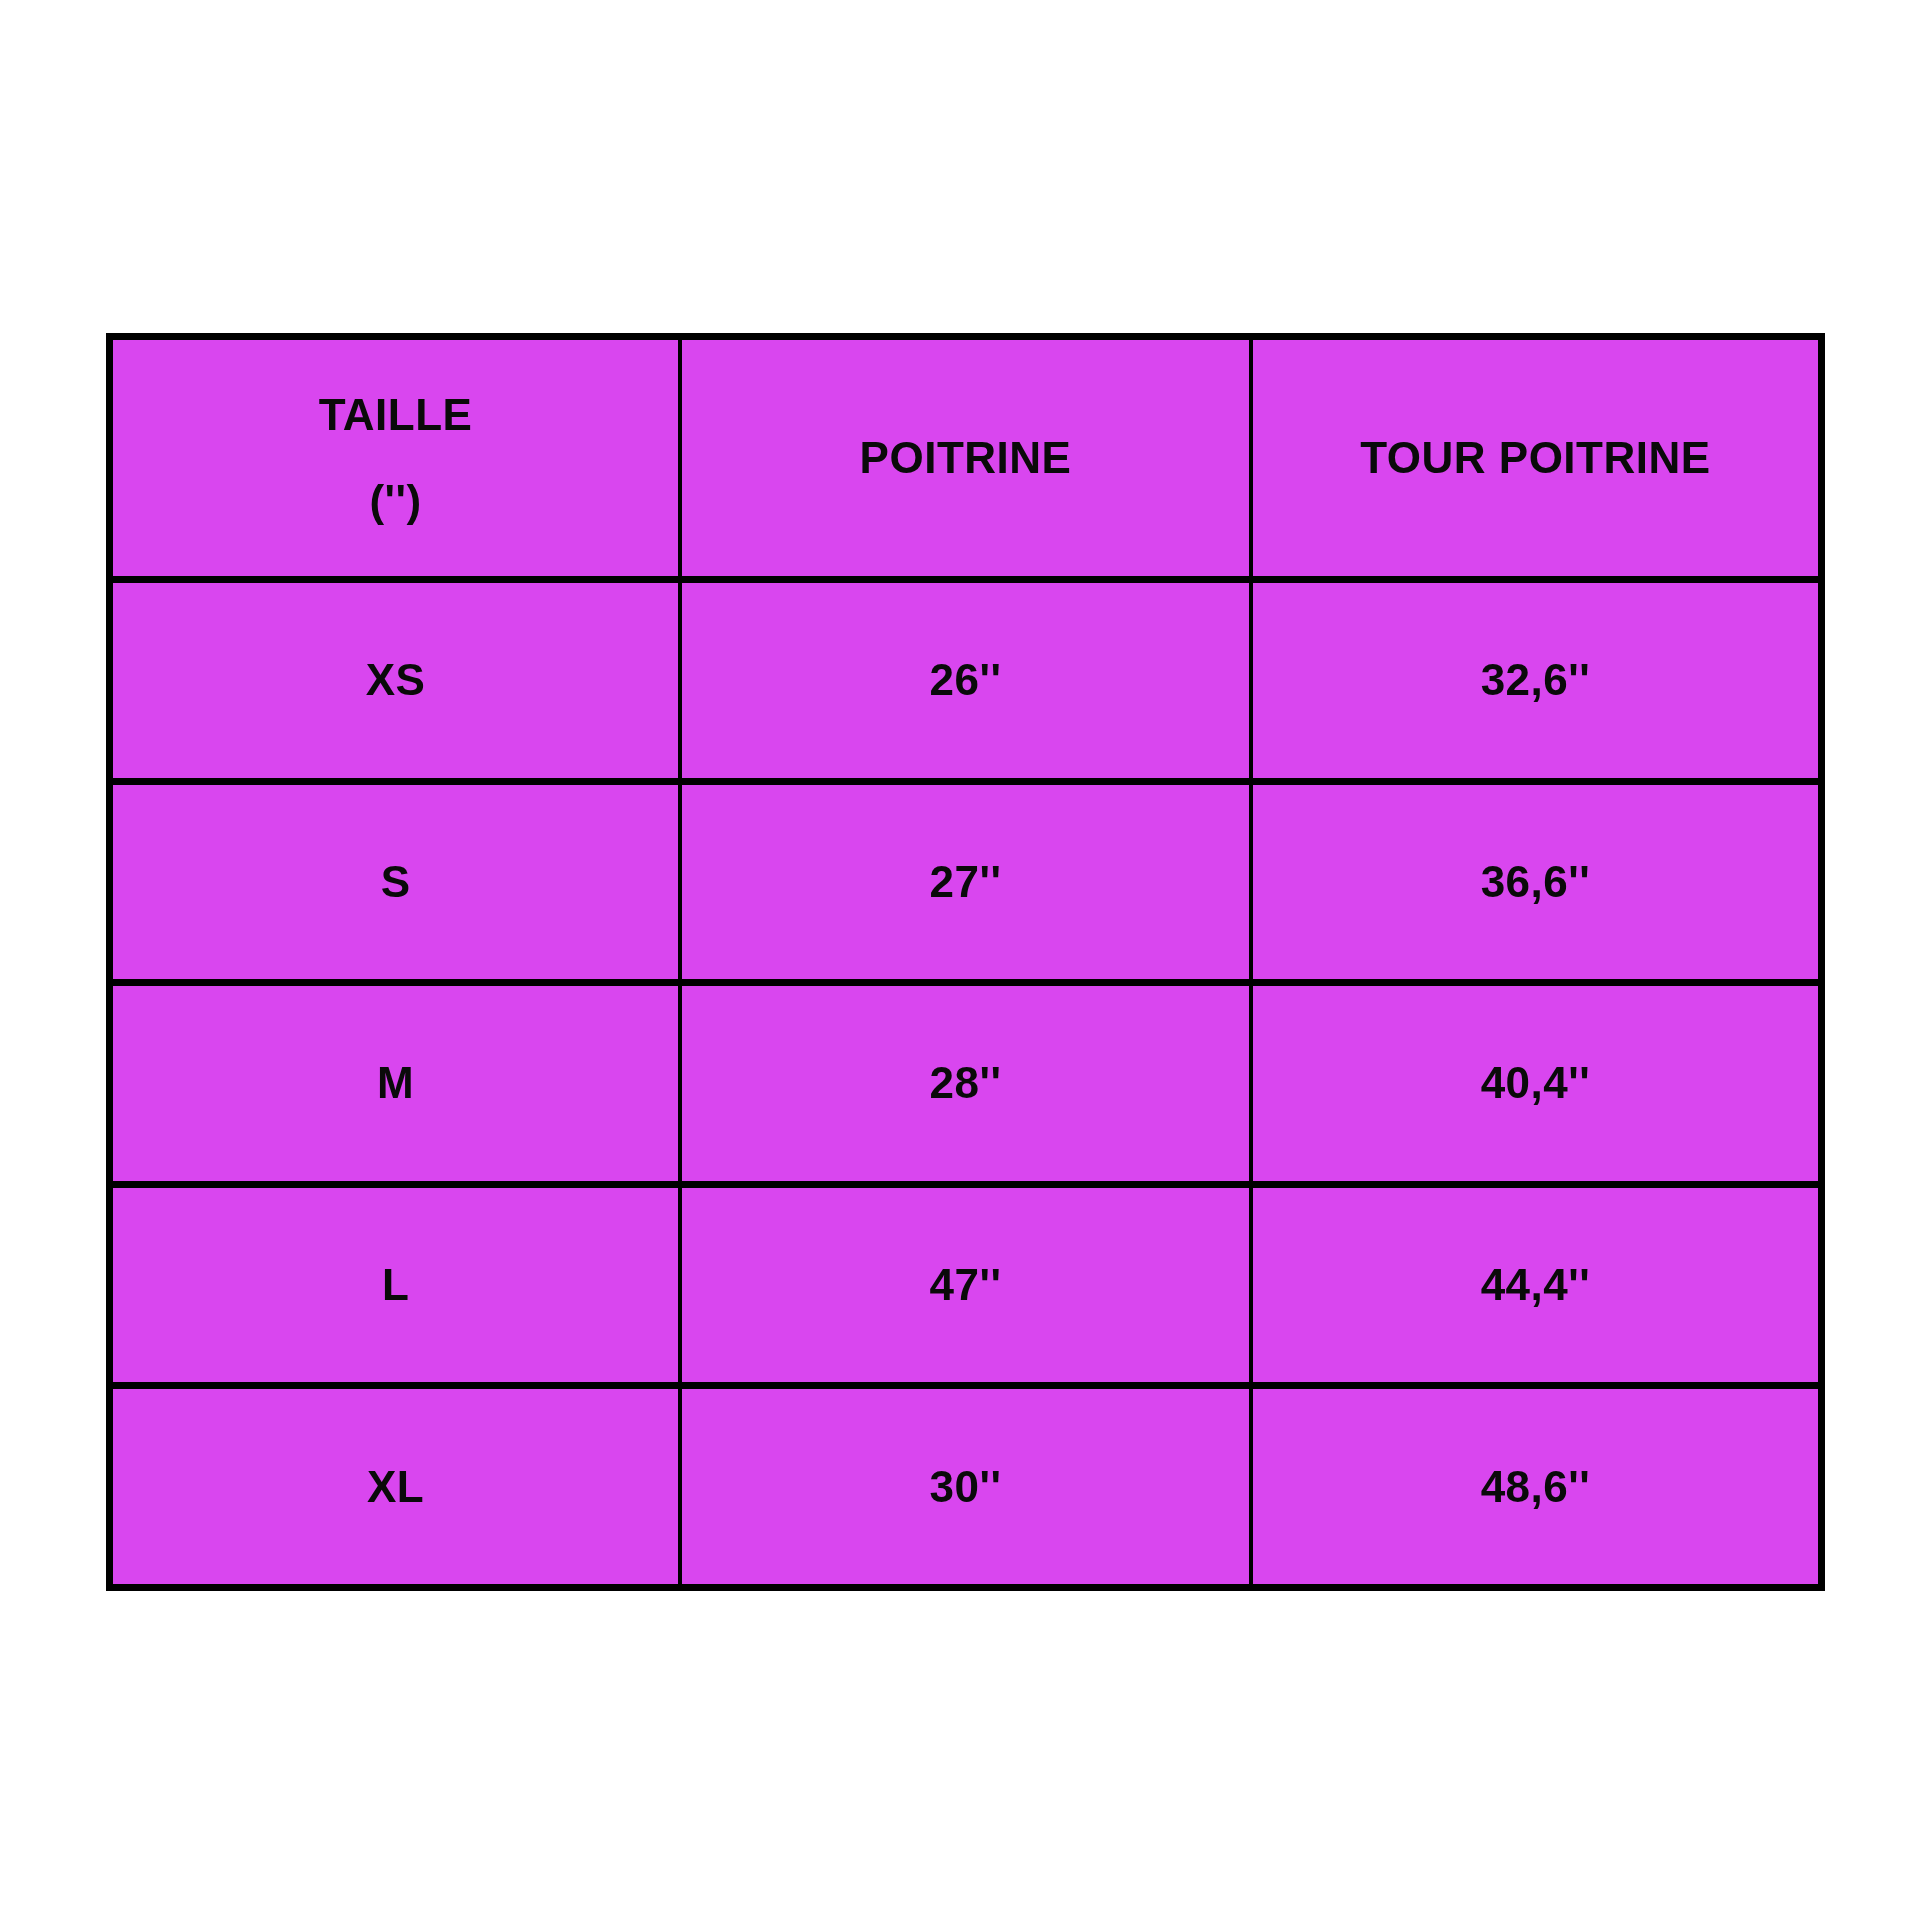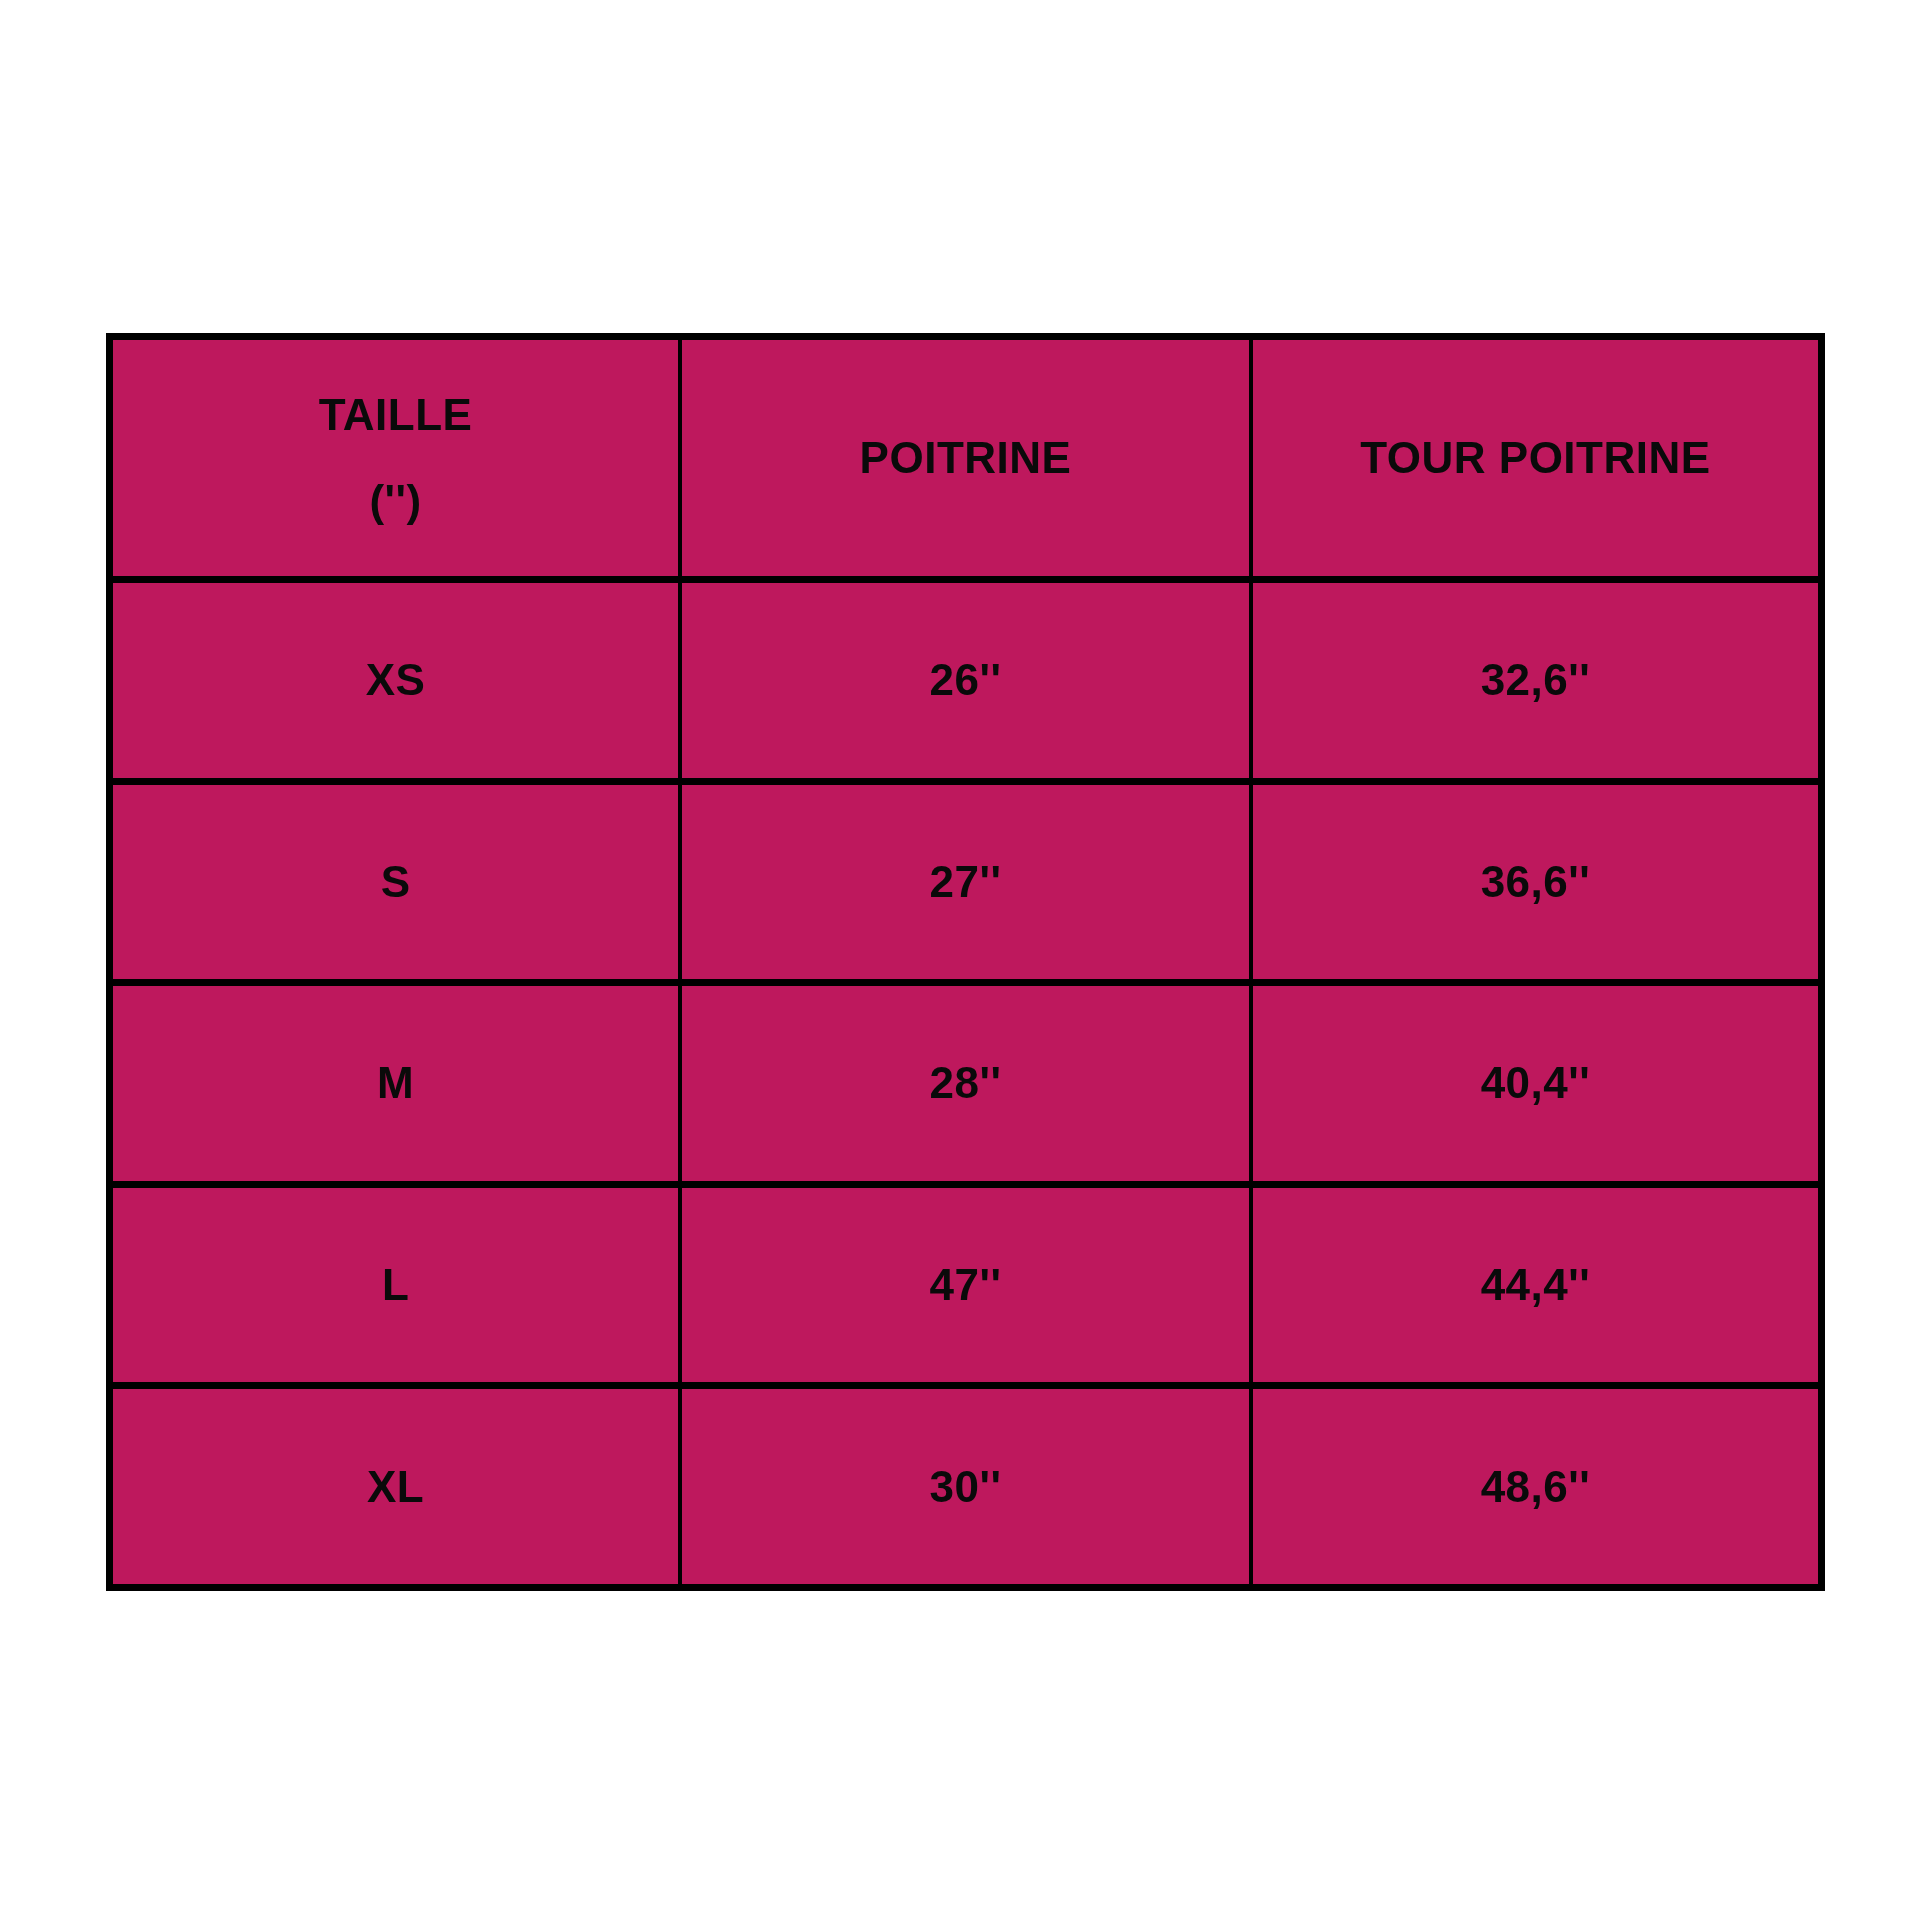--- a/index.html
+++ b/index.html
@@ -17,21 +17,21 @@
     overflow: hidden;
   }
   table.size-table {
     position: absolute;
     left: 106px;
     top: 333px;
     width: 1719px;
     height: 1258px;
     border-collapse: collapse;
     table-layout: fixed;
-    background: #be185d;
+    background: #d946ef;
   }
   table.size-table,
   table.size-table th,
   table.size-table td {
     border: solid #000000;
   }
   table.size-table { border-width: 7.7px; }
   table.size-table th,
   table.size-table td {
     border-top-width: 7.7px;

